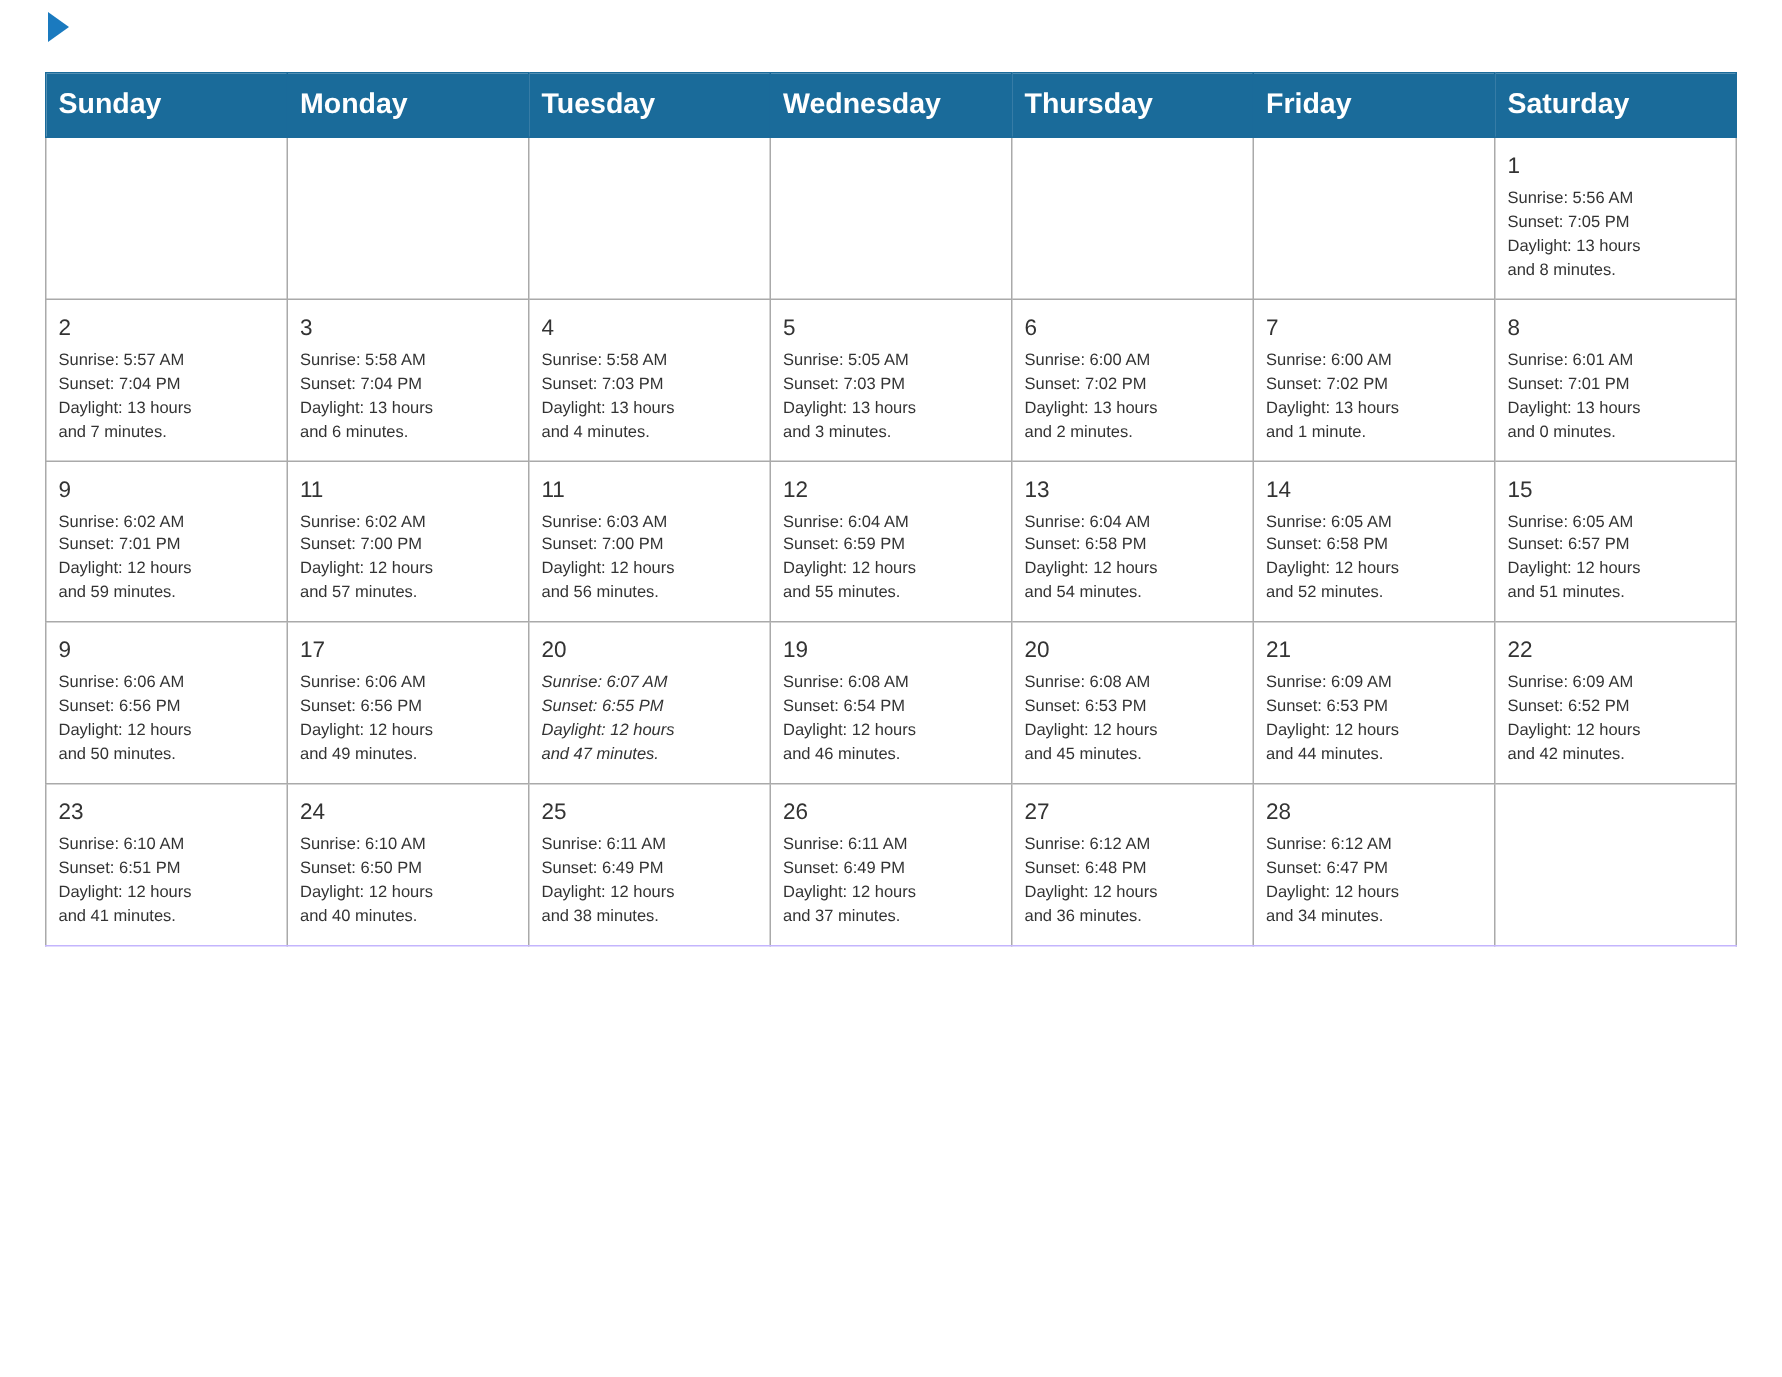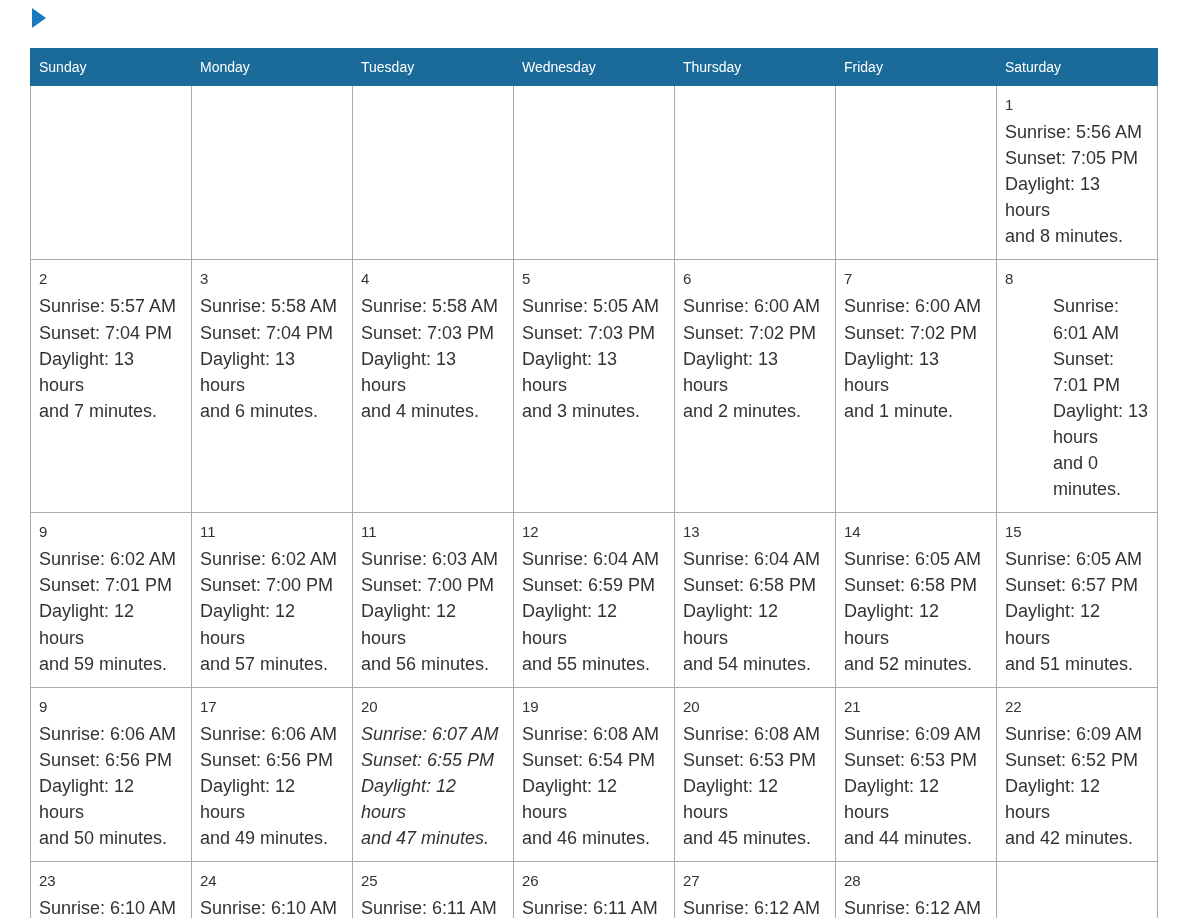--- a/index.html
+++ b/index.html
@@ -60,22 +60,22 @@
     }
     .calendar {
       width: 100%;
       border-collapse: collapse;
       border: 1px solid #999;
     }
     .calendar th {
       background-color: #1a6b9a;
       color: #fff;
       padding: 10px 8px;
-      font-size: 14px;
-      font-weight: normal;
+      font-size: 19px;
+      font-weight: bold;
       text-align: left;
       border: 1px solid #1a6b9a;
     }
     .calendar td {
       vertical-align: top;
       padding: 8px 8px 10px 8px;
       border: 1px solid #aaa;
       width: calc(100% / 7);
       min-height: 110px;
       font-size: 12.5px;
@@ -83,29 +83,29 @@
       line-height: 1.4;
     }
     .day-number {
       font-size: 15px;
       font-weight: normal;
       color: #333;
       display: block;
       margin-bottom: 4px;
     }
     .day-info {
-      font-size: 18px;
+      font-size: 11px;
       color: #333;
       line-height: 1.45;
     }
     .empty-cell {
       background: #fff;
     }
     tr:last-child td {
-      border-bottom: 6px solid #c4b5fd;
+      border-bottom: 1px solid #c4b5fd;
     }
   </style>
 </head>
 <body>
 
 <div class="header">
   <div class="logo-wrapper">
     <div class="logo-line1">
       <span class="logo-text-general"></span>
       <div class="logo-triangle"></div>
@@ -184,21 +184,21 @@
         </td>
         <td>
           <span class="day-number">7</span>
           <div class="day-info" style="white-space: pre-line;">Sunrise: 6:00 AM
 Sunset: 7:02 PM
 Daylight: 13 hours
 and 1 minute.</div>
         </td>
         <td>
           <span class="day-number">8</span>
-          <div class="day-info" style="white-space: pre-line; margin-left: 48px;">Sunrise: 6:01 AM
+          <div class="day-info" style="white-space: pre-line;">Sunrise: 6:01 AM
 Sunset: 7:01 PM
 Daylight: 13 hours
 and 0 minutes.</div>
         </td>
       </tr>
       <tr>
         <td>
           <span class="day-number">9</span>
           <div class="day-info" style="white-space: pre-line;">Sunrise: 6:02 AM
 Sunset: 7:01 PM

